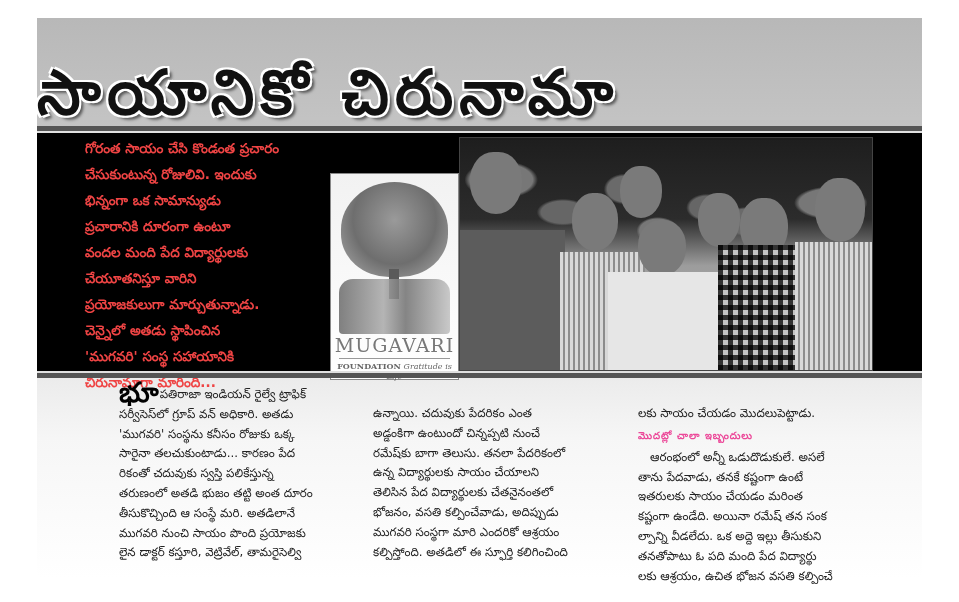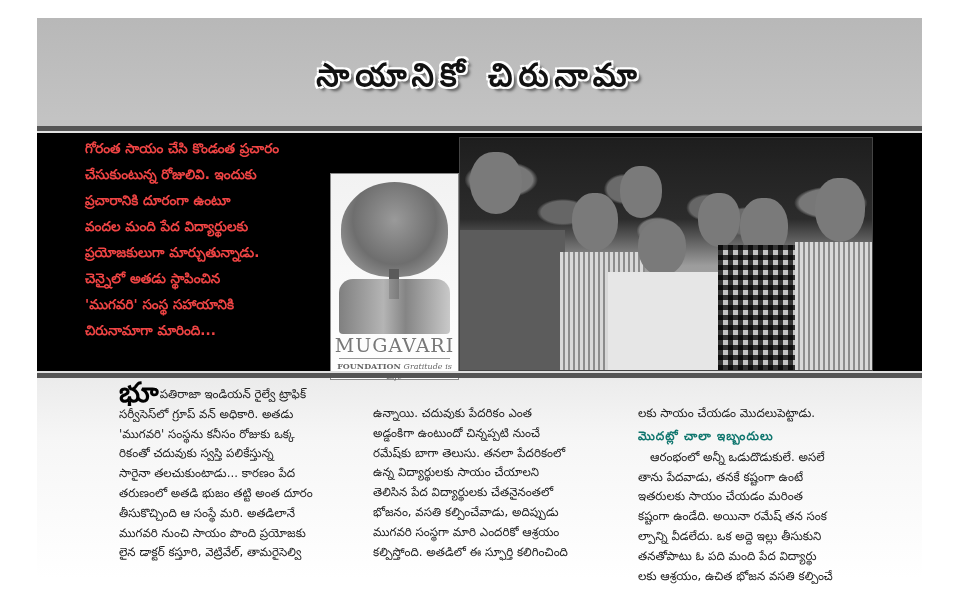--- a/index.html
+++ b/index.html
@@ -5,22 +5,22 @@
   html, body { margin:0; padding:0; }
   body {
     width:959px; height:602px; background:#ffffff; position:relative; overflow:hidden;
     font-family: "DejaVu Sans", "Liberation Sans", sans-serif;
   }
   .page {
     position:absolute; left:37px; top:18px; width:885px; height:584px;
     background: linear-gradient(to bottom, #b8b8b8 0px, #c4c4c4 110px, #cfcfcf 200px, #e6e6e6 330px, #f6f6f6 420px, #ffffff 560px);
   }
   .headline {
-    position:absolute; left:0; top:38px; width:885px; text-align:center;
-    font-size:32px; font-weight:bold; color:#111; letter-spacing:6px;
+    position:absolute; left:0; top:38px; width:885px; text-align:left;
+    font-size:62px; font-weight:bold; color:#111; letter-spacing:6px;
     text-shadow: 2px 2px 0 #fff, -2px -2px 0 #fff, 2px -2px 0 #fff, -2px 2px 0 #fff, 4px 4px 3px rgba(0,0,0,0.55);
   }
   .rule-top { position:absolute; left:0; top:108px; width:885px; height:5px; background:#555; border-bottom:2px solid #e0e0e0; }
   .black-band {
     position:absolute; left:0; top:115px; width:885px; height:238px; background:#000;
   }
   .rule-bottom { position:absolute; left:0; top:353px; width:885px; height:5px; background:#555; border-top:2px solid #e0e0e0; }
   .intro {
     position:absolute; left:48px; top:2px; width:250px;
     color:#ef4444; font-size:13.5px; line-height:26px; font-weight:bold;
@@ -66,36 +66,38 @@
     border:1px solid #444;
   }
   .photo .shirt { position:absolute; bottom:0; background:repeating-linear-gradient(90deg,#d8d8d8 0 3px,#8c8c8c 3px 5px); }
   .photo .face { position:absolute; border-radius:45% 45% 50% 50%; background:#7a7a7a; }
   .cols {
     position:absolute; left:60px; top:382px; width:800px; font-size:11.8px; line-height:19.8px; color:#222;
   }
   .col { position:absolute; top:0; width:250px; text-align:justify; }
   .col p { margin:0; }
   .dropcap { font-size:28px; font-weight:bold; color:#000; line-height:22px; vertical-align:-4px; margin-right:1px; }
-  .subhead { font-size:12px; font-weight:bold; color:#0f766e; line-height:24px; margin:0; letter-spacing:1px; }
+  .subhead { font-size:10px; font-weight:bold; color:#ec4899; line-height:24px; margin:0; letter-spacing:1px; }
   .indent { text-indent:12px; }
 </style>
 </head>
 <body>
 
 <div class="page">
   <div class="headline">సాయానికో చిరునామా</div>
   <div class="rule-top"></div>
 
   <div class="black-band">
     <div class="intro">
       <p>గోరంత సాయం చేసి కొండంత ప్రచారం</p>
       <p>చేసుకుంటున్న రోజులివి. ఇందుకు</p>
+      <p>భిన్నంగా ఒక సామాన్యుడు</p>
       <p>ప్రచారానికి దూరంగా ఉంటూ</p>
       <p>వందల మంది పేద విద్యార్థులకు</p>
+      <p>చేయూతనిస్తూ వారిని</p>
       <p>ప్రయోజకులుగా మార్చుతున్నాడు.</p>
       <p>చెన్నైలో అతడు స్థాపించిన</p>
       <p>'ముగవరి' సంస్థ సహాయానికి</p>
       <p>చిరునామాగా మారింది...</p>
     </div>
 
     <div class="logo-box">
       <div class="tree-canopy"></div>
       <div class="tree-trunk"></div>
       <div class="kids"></div>
@@ -124,22 +126,22 @@
   </div>
 
   <div class="rule-bottom"></div>
 </div>
 
 <div class="cols">
   <div class="col" style="left:59px;">
     <p><span class="dropcap">భూ</span><span>పతిరాజా ఇండియన్ రైల్వే ట్రాఫిక్</span></p>
     <p>సర్వీసెస్‌లో గ్రూప్ వన్ అధికారి. అతడు</p>
     <p>'ముగవరి' సంస్థను కనీసం రోజుకు ఒక్క</p>
+    <p>సారైనా తలచుకుంటాడు... కారణం పేద</p>
     <p>రికంతో చదువుకు స్వస్తి పలికేస్తున్న</p>
-    <p>సారైనా తలచుకుంటాడు... కారణం పేద</p>
     <p>తరుణంలో అతడి భుజం తట్టి అంత దూరం</p>
     <p>తీసుకొచ్చింది ఆ సంస్థే మరి. అతడిలానే</p>
     <p>ముగవరి నుంచి సాయం పొంది ప్రయోజకు</p>
     <p>లైన డాక్టర్ కస్తూరి, వెట్రివేల్, తామరైసెల్వి</p>
   </div>
 
   <div class="col" style="left:313px;top:22px;">
     <p>ఉన్నాయి. చదువుకు పేదరికం ఎంత</p>
     <p>అడ్డంకిగా ఉంటుందో చిన్నప్పటి నుంచే</p>
     <p>రమేష్‌కు బాగా తెలుసు. తనలా పేదరికంలో</p>

